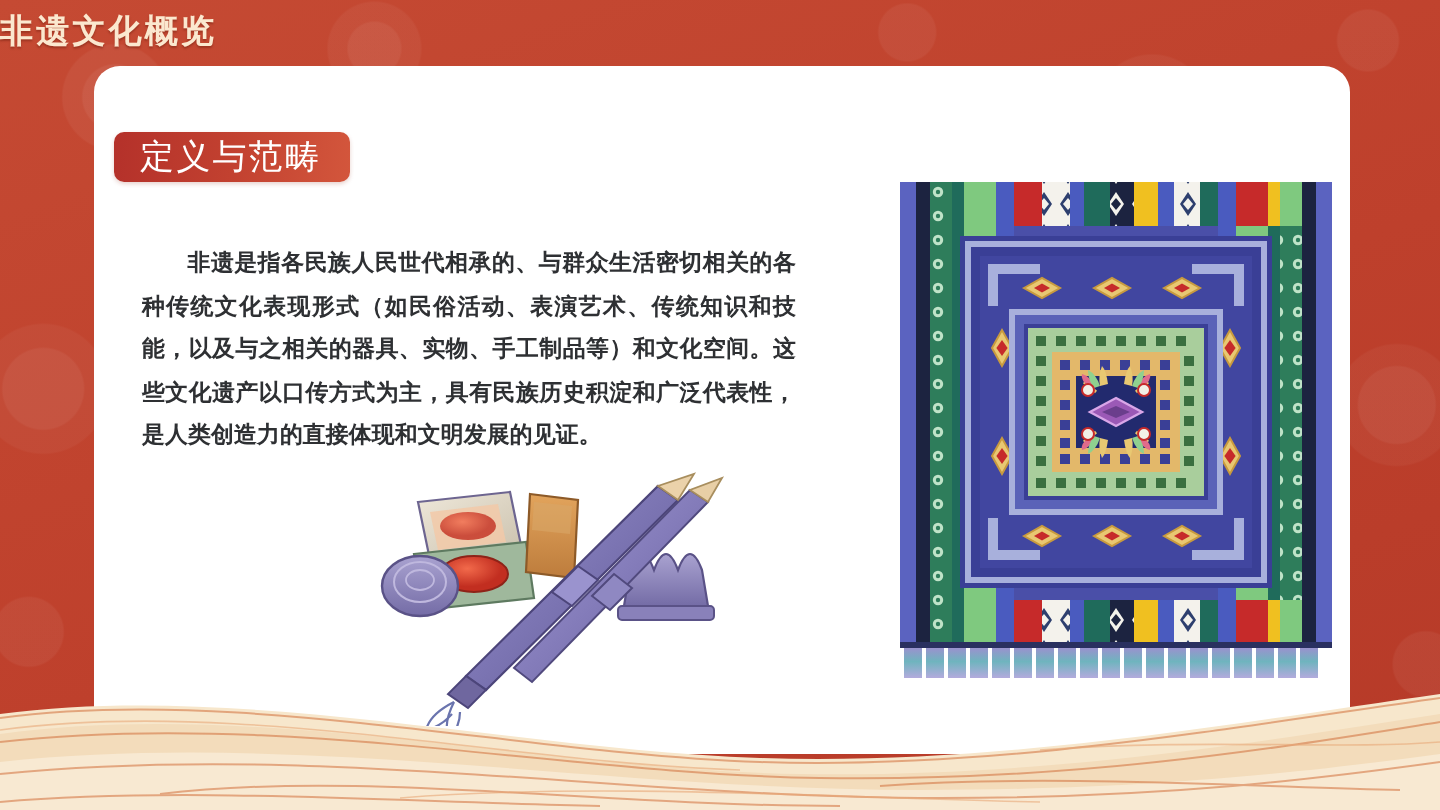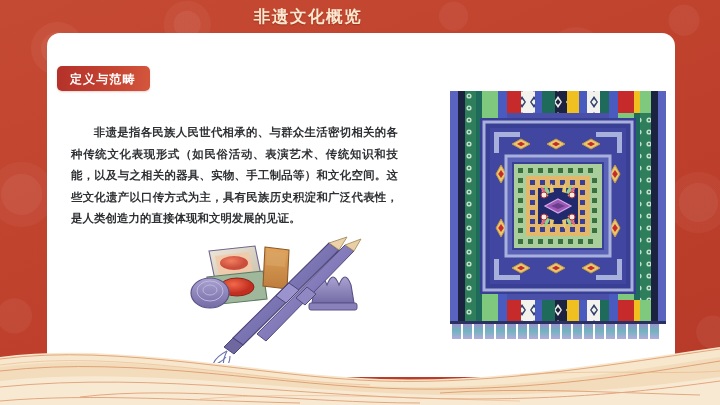--- a/index.html
+++ b/index.html
@@ -28,22 +28,22 @@
       radial-gradient(circle at 3% 48%, rgba(255,255,255,.04) 0 32px, transparent 33px),
       radial-gradient(circle at 2% 78%, rgba(255,255,255,.05) 0 17px, transparent 18px),
       radial-gradient(circle at 97% 50%, rgba(255,255,255,.05) 0 19px, transparent 20px),
       radial-gradient(circle at 97% 50%, rgba(255,255,255,.04) 0 30px, transparent 31px),
       radial-gradient(circle at 99% 82%, rgba(255,255,255,.05) 0 16px, transparent 17px),
       linear-gradient(160deg,#C54A33 0%,#BE402C 55%,#B63A28 100%);
   }
 
   
   #header {
-    position:absolute; left:16px; top:0; width:584px; height:33px;
-    display:flex; align-items:center; justify-content:center;
+    position:absolute; left:0; top:0; width:584px; height:33px;
+    display:flex; align-items:center; justify-content:flex-start;
   }
   #slide-title {
     font-size:16.5px; font-weight:bold; letter-spacing:1.6px;
     color:#FBE8CF; line-height:1;
     text-shadow:0 1px 1px rgba(110,30,16,.45);
   }
 
   
   #card {
     position:absolute; left:47px; top:33px;
@@ -56,21 +56,21 @@
   
   #section-badge {
     position:absolute; left:10px; top:33px;
     height:25px; padding:0 14px 0 13px;
     display:flex; align-items:center;
     background:linear-gradient(95deg,#B4312A 0%,#C24130 50%,#D3563C 100%);
     border-radius:5px;
     box-shadow:0 1px 2px rgba(150,50,30,.22);
   }
   #section-badge .label {
-    font-size:12px; font-weight:bold; color:#FFFFFF; letter-spacing:1.1px;
+    font-size:17px; font-weight:normal; color:#FFFFFF; letter-spacing:1.1px;
     line-height:1;
   }
 
   
   #body-text {
     position:absolute; left:24px; top:89px; width:327px;
     font-size:11.4px; line-height:21.6px; color:#2E3033;
     text-align:justify; text-indent:2em; font-weight:bold;
     letter-spacing:.1px;
   }

